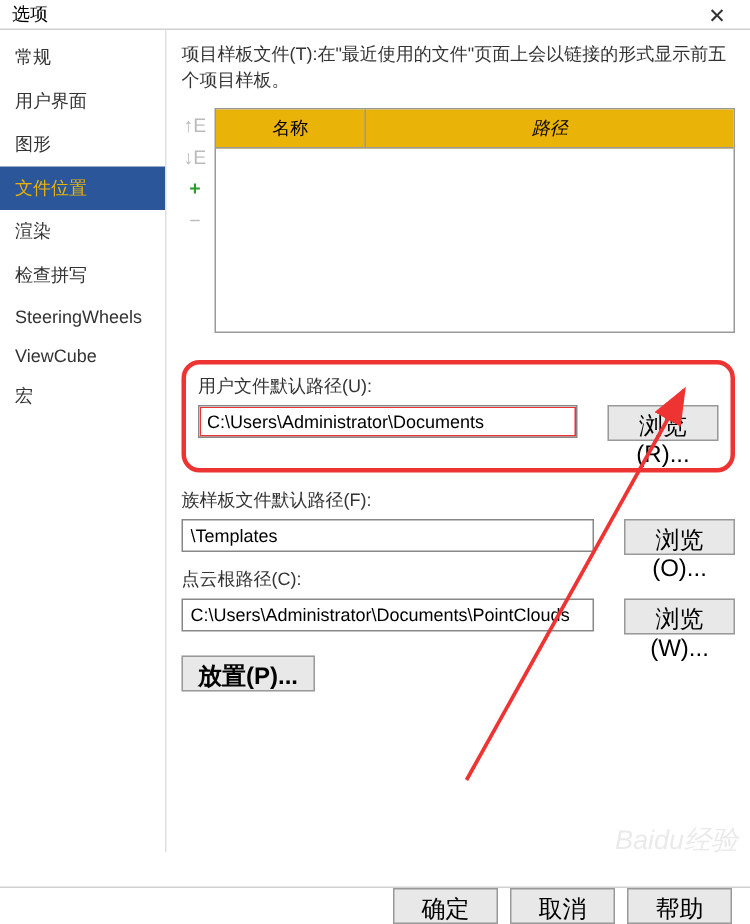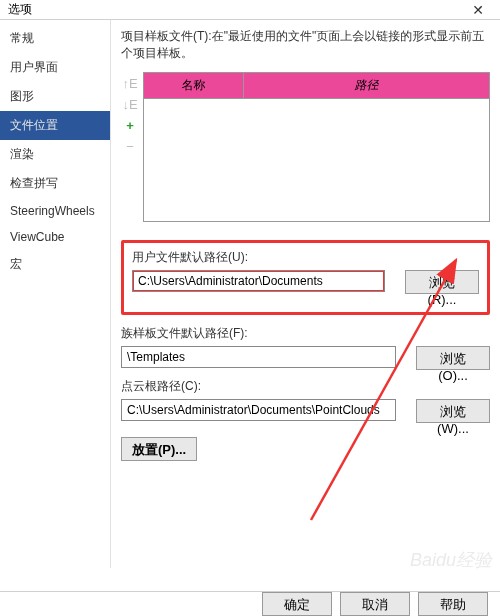--- a/index.html
+++ b/index.html
@@ -3,38 +3,38 @@
   <meta charset="utf-8">
   <style>
     * { box-sizing: border-box; margin: 0; padding: 0; }
     body { font-family: "Microsoft YaHei", "SimSun", sans-serif; font-size: 12px; background: #fff; width: 500px; height: 616px; overflow: hidden; position: relative; }
     .titlebar { height: 20px; border-bottom: 1px solid #d0d0d0; display: flex; align-items: center; padding: 0 8px; background: #fff; }
     .titlebar .title { flex: 1; color: #000; }
     .titlebar .close { width: 28px; height: 24px; display: flex; align-items: center; justify-content: center; font-size: 14px; color: #333; cursor: pointer; }
     .main { display: flex; height: 548px; }
     .sidebar { width: 111px; border-right: 1px solid #e0e0e0; padding-top: 4px; }
     .sidebar-item { padding: 6px 10px; color: #333; cursor: pointer; font-size: 12px; }
-    .sidebar-item.selected { background: #2b579a; color: #e5e5e5; }
+    .sidebar-item.selected { background: #2b579a; color: #eab308; }
     .content { flex: 1; padding: 8px 10px; position: relative; }
     .desc { color: #333; margin-bottom: 10px; font-size: 12px; }
     .tablearea { display: flex; gap: 4px; margin-bottom: 18px; }
     .icons { width: 18px; display: flex; flex-direction: column; align-items: center; gap: 6px; padding-top: 4px; }
     .icons span { color: #bbb; font-size: 13px; }
     .icons .plus { color: #2a9d2a; font-weight: bold; }
     .table { flex: 1; border: 1px solid #999; height: 150px; background: #fff; }
-    .thead { display: flex; background: #ec4899; border-bottom: 1px solid #999; }
+    .thead { display: flex; background: #eab308; border-bottom: 1px solid #999; }
     .thead .th { padding: 4px 6px; text-align: center; font-size: 12px; border-right: 1px solid #999; }
     .thead .th:first-child { width: 100px; }
     .thead .th:last-child { flex: 1; border-right: none; font-style: italic; }
-    .highlight-box { border: 3px solid #e33; padding: 6px 8px 10px 8px; margin-bottom: 10px; border-radius: 2px; position: relative; }
+    .highlight-box { border: 3px solid #e33; padding: 6px 8px 10px 8px; margin-bottom: 10px; border-radius: 12px; position: relative; }
     .label { color: #333; margin-bottom: 4px; display: block; font-size: 12px; }
     .field-row { display: flex; gap: 20px; align-items: flex-start; margin-bottom: 8px; }
     .field-row input { flex: 1; border: 1px solid #888; padding: 3px 5px; font-size: 12px; height: 22px; background: #fff; }
     .highlight-box input { box-shadow: inset 0 0 0 1px #e33; }
-    .btn { border: 1px solid #999; background: #e8e8e8; padding: 3px 10px; font-size: 13px; cursor: pointer; min-width: 70px; height: 24px; }
+    .btn { border: 1px solid #999; background: #e8e8e8; padding: 3px 10px; font-size: 16px; cursor: pointer; min-width: 70px; height: 24px; }
     .btn.browse { width: 74px; }
     .section { margin-bottom: 8px; }
     .place-btn { margin-top: 6px; margin-left: 0; font-weight: bold; }
     .footer { position: absolute; bottom: 0; left: 0; right: 0; height: 25px; border-top: 1px solid #d0d0d0; display: flex; justify-content: flex-end; align-items: center; padding: 0 12px; gap: 8px; background: #fff; }
     .arrow-svg { position: absolute; pointer-events: none; top: 0; left: 0; }
     .watermark { position: absolute; right: 8px; bottom: 44px; color: #ddd; font-size: 18px; font-style: italic; opacity: 0.6; pointer-events: none; }
   </style>
 </head>
 <body>
 

